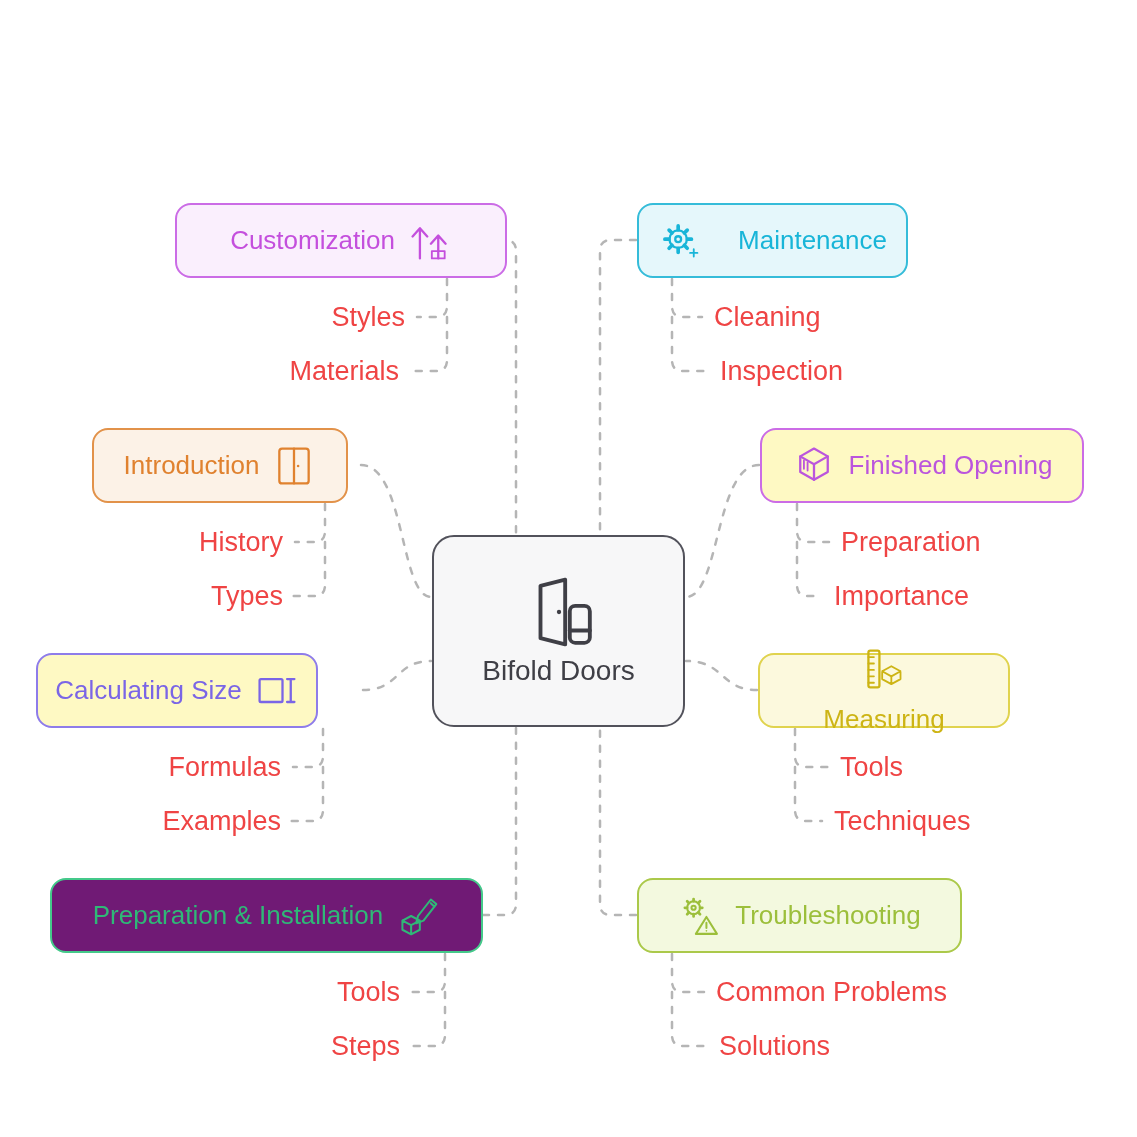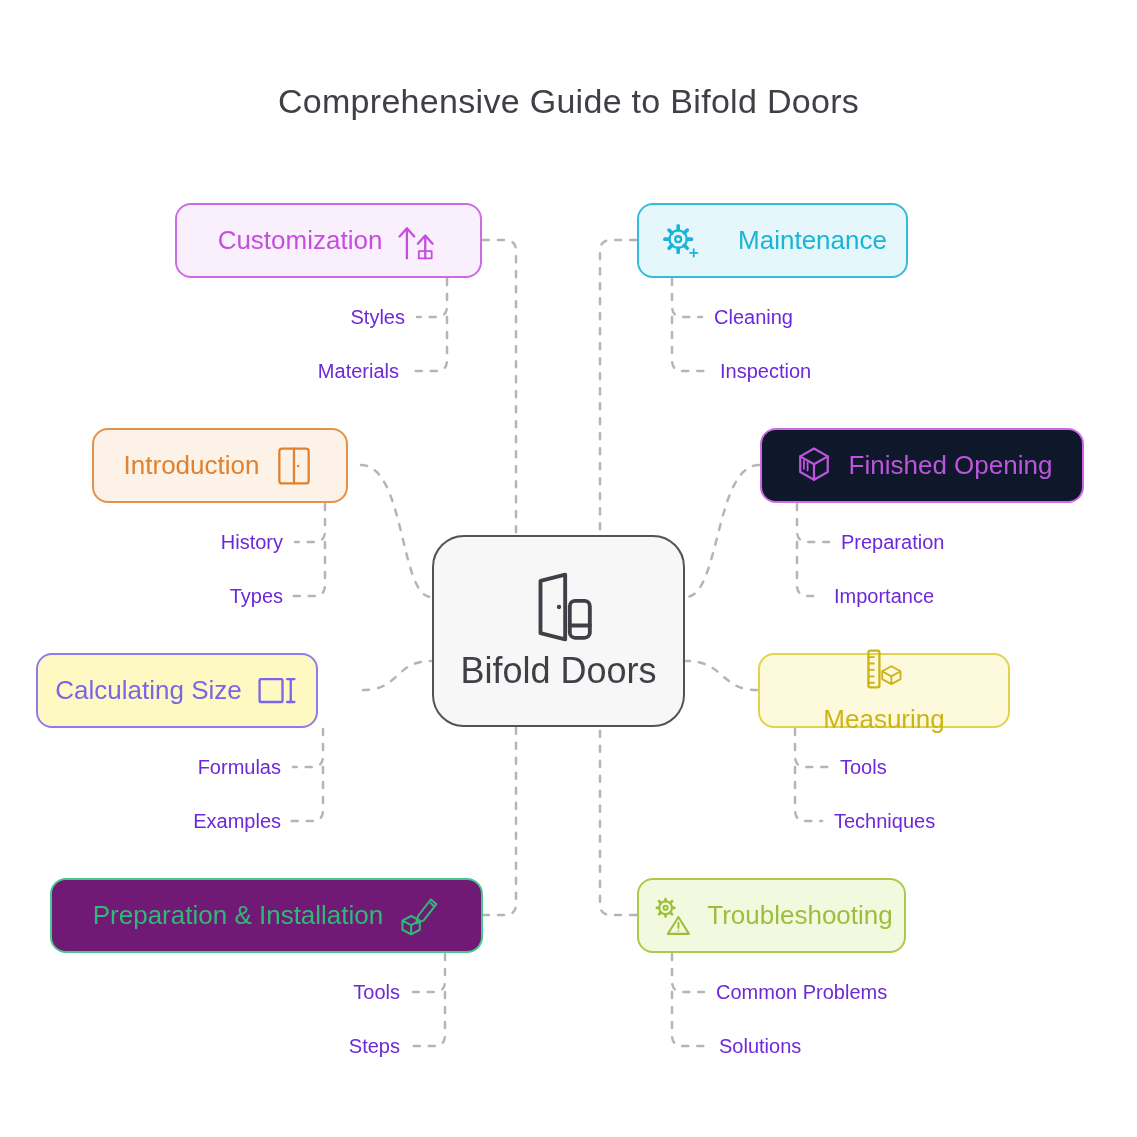--- a/index.html
+++ b/index.html
@@ -26,40 +26,40 @@
     position: absolute; display: flex; align-items: center; justify-content: center;
     gap: 13px; border-radius: 16px; border: 2.5px solid; padding: 0 16px;
     background: #fff;
   }
   .branch { height: 75px; font-size: 26px; font-weight: 500; }
   .label { white-space: nowrap; }
   .icon { display: flex; align-items: center; justify-content: center; flex: 0 0 auto; }
   .icon svg { stroke: currentColor; fill: none; stroke-width: 2.5; stroke-linecap: round; stroke-linejoin: round; }
 
   
-  .customization   { left: 175px; top: 203px; width: 307px; color: #c44fdd; border-color: #cb6ce6; background: #faeffd; }
+  .customization   { left: 175px; top: 203px; width: 332px; color: #c44fdd; border-color: #cb6ce6; background: #faeffd; }
   .maintenance     { left: 637px; top: 203px; width: 271px; color: #18b5d8; border-color: #35bcd9; background: #e5f7fb; gap: 36px; }
   .introduction    { left:  92px; top: 428px; width: 256px; color: #e0822f; border-color: #e2924a; background: #fcf2e7; }
-  .finished        { left: 760px; top: 428px; width: 324px; color: #bb55dd; border-color: #cb6ce6; background: #0f172a; }
+  .finished        { left: 760px; top: 428px; width: 324px; color: #bb55dd; border-color: #cb6ce6; background: #fef9c3; }
   .calc            { left:  36px; top: 653px; width: 282px; color: #7a65e6; border-color: #8e7cea; background: #fef9c3; }
   .measuring       { left: 758px; top: 653px; width: 252px; color: #cdb414; border-color: #e0d34e; background: #fcf9dd; flex-direction: column; }
   .prep            { left:  50px; top: 878px; width: 433px; color: #2fb877; border-color: #44c98a; background: #701a75; }
-  .trouble         { left: 637px; top: 878px; width: 269px; color: #9cbf3b; border-color: #abc94a; background: #f3f9df; }
+  .trouble         { left: 637px; top: 878px; width: 325px; color: #9cbf3b; border-color: #abc94a; background: #f3f9df; }
 
   
   .center {
     left: 432px; top: 535px; width: 253px; height: 192px;
     flex-direction: column; gap: 6px;
     color: #3f3f46; border-color: #52525b; background: #f7f7f8;
-    border-radius: 32px; font-size: 36px;
+    border-radius: 22px; font-size: 28px;
   }
 
   
   .child {
-    position: absolute; font-size: 20px; color: #6d28d9; white-space: nowrap;
+    position: absolute; font-size: 27px; color: #ef4444; white-space: nowrap;
     transform: translateY(-50%);
   }
   .c-styles     { right: 732px; top: 317px; }
   .c-materials  { right: 738px; top: 371px; text-align: center; }
   .c-cleaning   { left: 714px; top: 317px; }
   .c-inspection { left: 720px; top: 371px; }
   .c-history    { right: 854px; top: 542px; }
   .c-types      { right: 854px; top: 596px; }
   .c-definition { left: 841px; top: 542px; }
   .c-importance { left: 834px; top: 596px; }
@@ -70,21 +70,20 @@
   .c-tools-p    { right: 737px; top: 992px; }
   .c-steps      { right: 737px; top: 1046px; }
   .c-problems   { left: 716px; top: 992px; }
   .c-solutions  { left: 719px; top: 1046px; }
 </style>
 </head>
 <body>
 
 <div class="page">
 
-  <div class="title">Comprehensive Guide to Bifold Doors</div>
 
   <svg class="connectors" viewBox="0 0 1137 1137">
 
     <path d="M 483 240 H 505 Q 516 240 516 251 V 536"></path>
     <path d="M 636 240 H 611 Q 600 240 600 251 V 536"></path>
     <path d="M 361 465 C 405 465 400 597 431 597"></path>
     <path d="M 759 465 C 715 465 720 597 686 597"></path>
     <path d="M 363 690 C 400 690 395 661 431 661"></path>
     <path d="M 757 690 C 720 690 725 661 686 661"></path>
     <path d="M 483 915 H 505 Q 516 915 516 904 V 728"></path>

